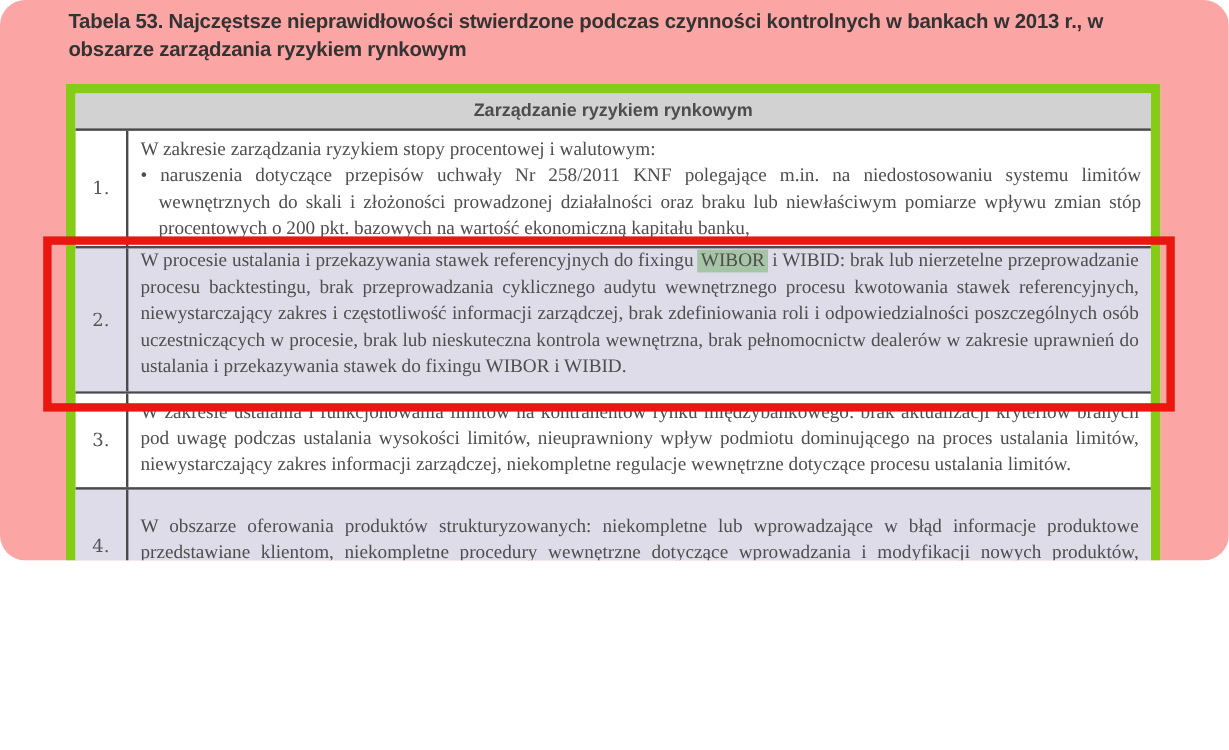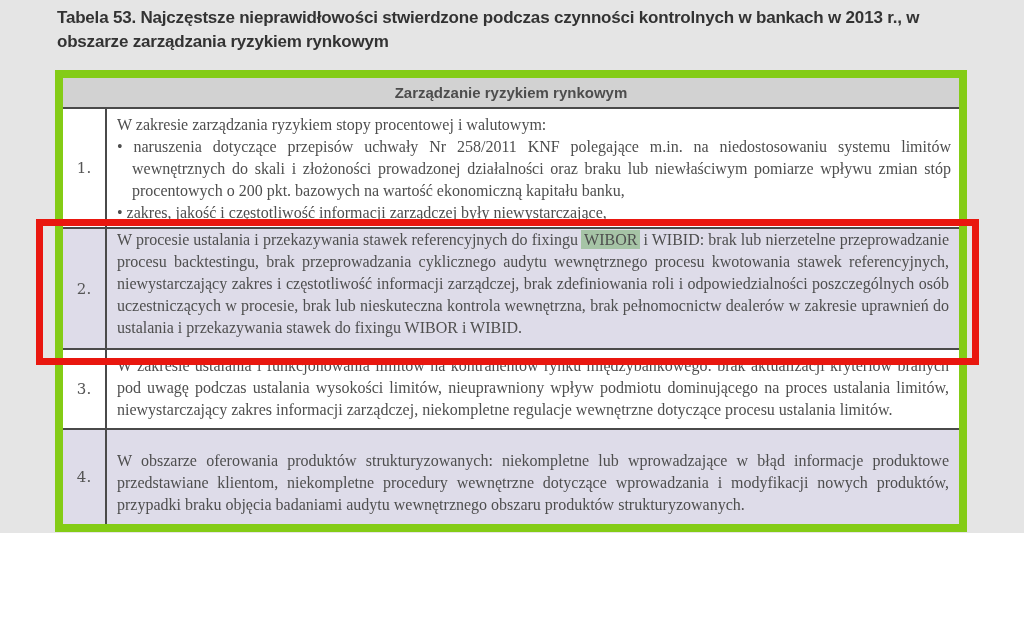--- a/index.html
+++ b/index.html
@@ -1,23 +1,24 @@
 <!DOCTYPE html>
 <html lang="pl"><head>
 <meta charset="utf-8">
 <style>
   html, body { margin: 0; padding: 0; }
   body { background: #ffffff; font-family: "Liberation Sans", sans-serif; }
 
   .page {
     position: relative;
     width: 1024px;
-    height: 533px;
-    background: #e5e5e5;
+    height: 467px;
+    background: #fca5a5;
     overflow: hidden;
+    border-radius: 21px;
   }
 
   .doc-title {
     position: absolute;
     left: 57px;
     top: 6px;
     width: 916px;
     font-family: "Liberation Sans", sans-serif;
     font-weight: bold;
     font-size: 17px;
@@ -119,21 +120,20 @@
 
   <div class="irregularities-table">
 
     <div class="table-header" style="background-color: rgb(210, 210, 210);">Zarządzanie ryzykiem rynkowym</div>
 
     <div class="t-row row-1">
       <div class="num-cell">1.</div>
       <div class="content-cell">
         <div>W zakresie zarządzania ryzykiem stopy procentowej i walutowym:</div>
         <div class="bullet-item">naruszenia dotyczące przepisów uchwały Nr 258/2011 KNF polegające m.in. na niedostosowaniu systemu limitów wewnętrznych do skali i złożoności prowadzonej działalności oraz braku lub niewłaściwym pomiarze wpływu zmian stóp procentowych o 200 pkt. bazowych na wartość ekonomiczną kapitału banku,</div>
-        <div class="bullet-item">zakres, jakość i częstotliwość informacji zarządczej były niewystarczające,</div>
       </div>
     </div>
 
     <div class="t-row row-2" style="background-color: rgb(222, 220, 233);">
       <div class="num-cell">2.</div>
       <div class="content-cell">
         <span>W procesie ustalania i przekazywania stawek referencyjnych do fixingu </span><span class="green-highlight" style="background-color: rgb(166, 196, 166);">WIBOR</span><span> i WIBID: brak lub nierzetelne przeprowadzanie procesu backtestingu, brak przeprowadzania cyklicznego audytu wewnętrznego procesu kwotowania stawek referencyjnych, niewystarczający zakres i częstotliwość informacji zarządczej, brak zdefiniowania roli i odpowiedzialności poszczególnych osób uczestniczących w procesie, brak lub nieskuteczna kontrola wewnętrzna, brak pełnomocnictw dealerów w zakresie uprawnień do ustalania i przekazywania stawek do fixingu WIBOR i WIBID.</span>
       </div>
       <div class="red-annotation-box" style="border-color: rgb(233, 23, 15);"></div>
     </div>

